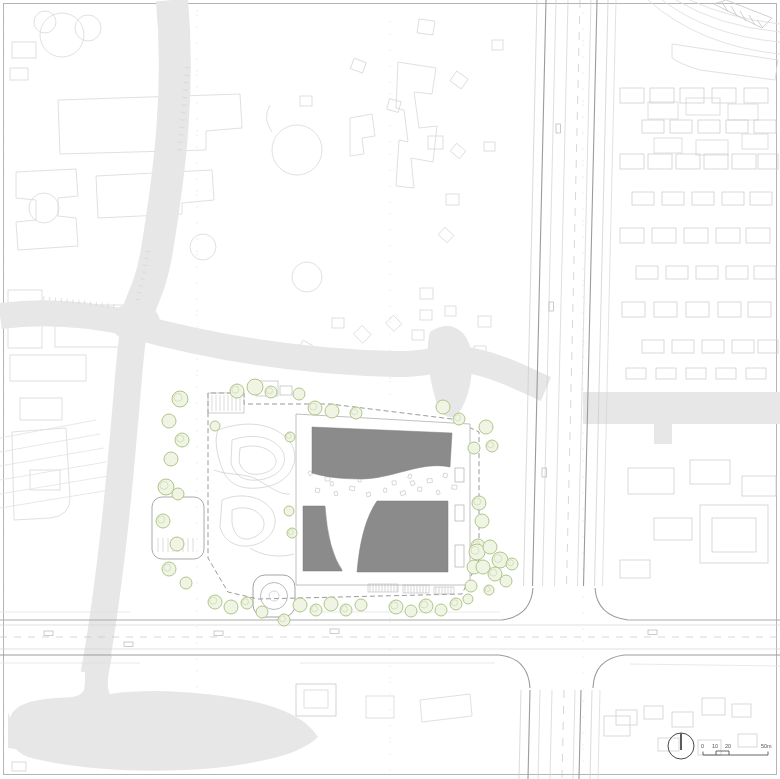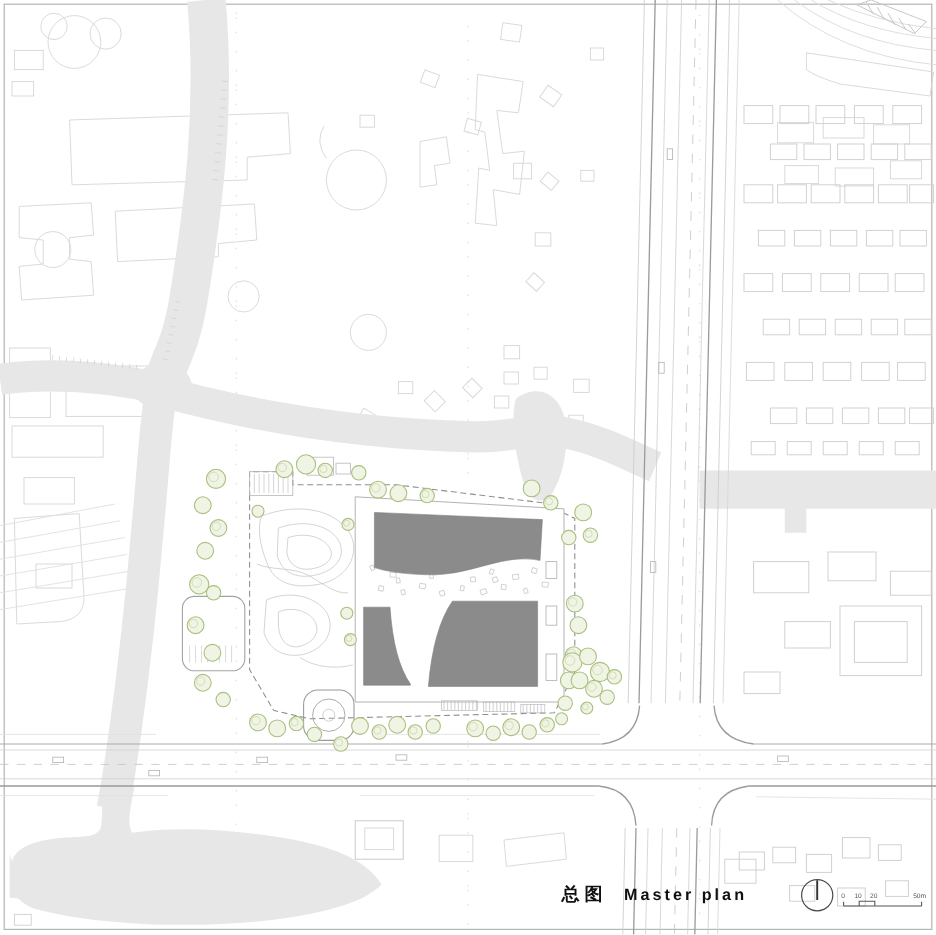--- a/index.html
+++ b/index.html
@@ -706,17 +706,14 @@
 
   <g>
     <path d="M703,755 L768,755 M703,751.5 L703,755 M716,755 L716,751 L729,751 L729,755 M768,751.5 L768,755" stroke="#555555" stroke-width="0.9" fill="none"></path>
     <text x="701" y="748" class="scale-text">0</text>
     <text x="712" y="748" class="scale-text">10</text>
     <text x="725" y="748" class="scale-text">20</text>
     <text x="761" y="748" class="scale-text">50m</text>
   </g>
 </svg>
 
-<div class="title-block">
-  <span class="title-zh">总图</span><span class="title-en">Master plan</span>
+
 </div>
 
-</div>
-
 </body></html>

